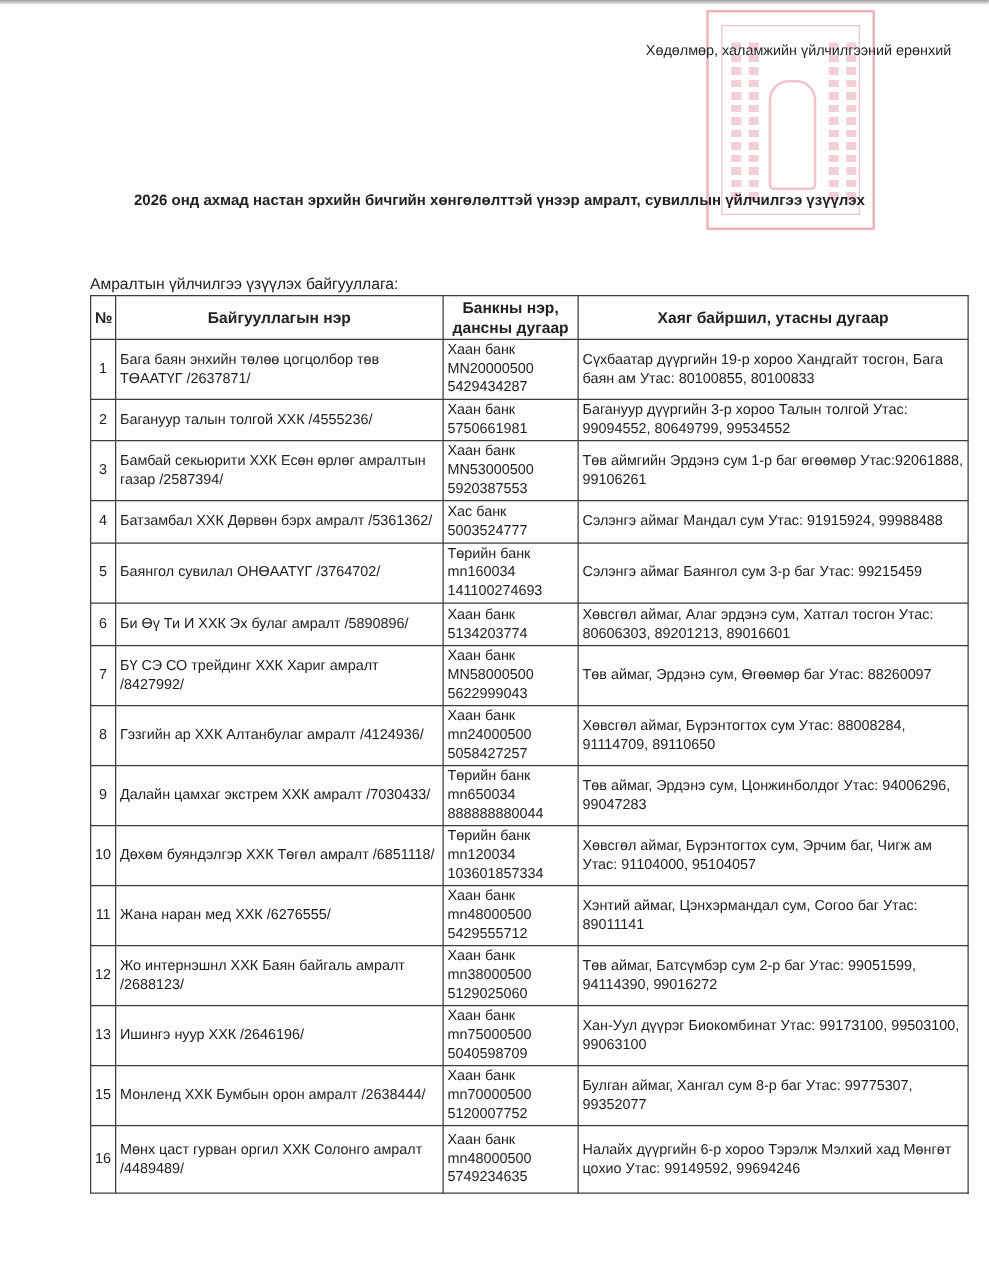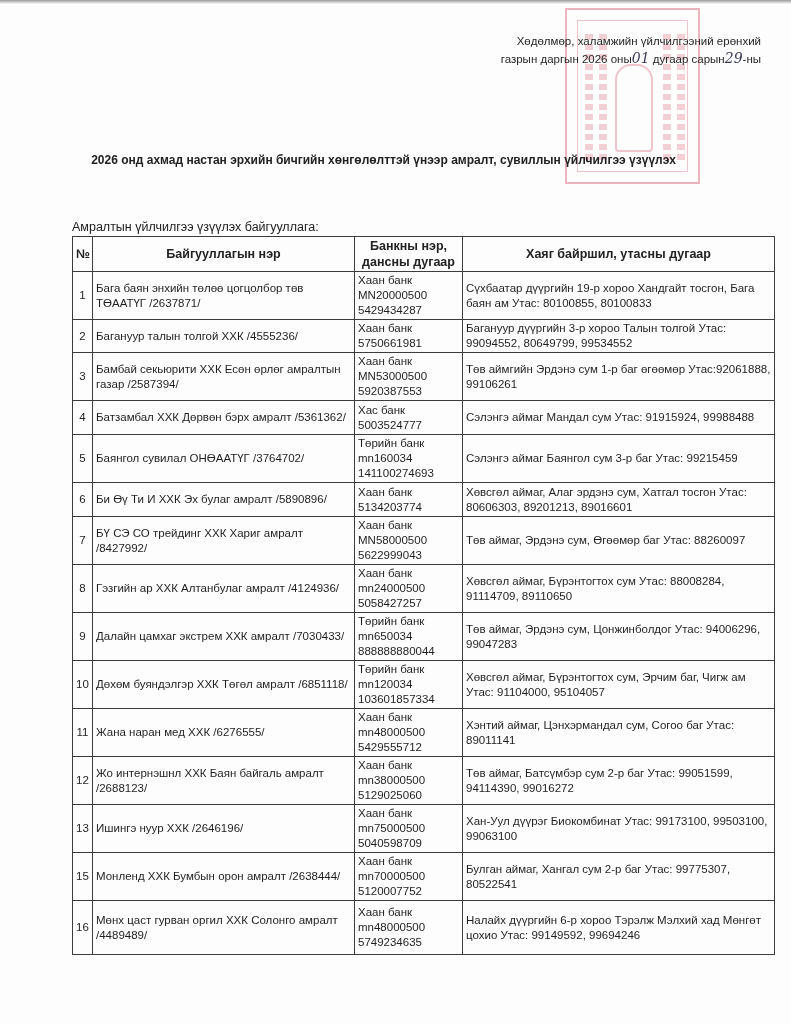--- a/index.html
+++ b/index.html
@@ -44,21 +44,21 @@
   }
   .annex .hand {
     font-family: "DejaVu Serif", serif; font-style: italic;
     font-size: 14px; color: #3a3a5a;
   }
   .annex .hand-sep {
     display: inline-block; width: 1px; height: 18px; background: #333;
     vertical-align: -4px; margin: 0 1px;
   }
   .title {
-    position: absolute; left: 28px; width: 711px; top: 150px;
+    position: absolute; left: 44px; width: 711px; top: 150px;
     text-align: center; font-weight: bold; font-size: 12px; line-height: 20px;
     color: #222;
   }
   .section-label {
     position: absolute; left: 72px; top: 220px;
     font-weight: normal; font-size: 12.5px; color: #222;
   }
   table.orgs {
     position: absolute; left: 72px; top: 236px; width: 702px;
     border-collapse: collapse; table-layout: fixed;
@@ -88,24 +88,20 @@
   <div class="stamp-inner"></div>
   <div class="stamp-col" style="left:18px"></div>
   <div class="stamp-col" style="left:32px"></div>
   <div class="stamp-emblem"></div>
   <div class="stamp-col" style="left:96px"></div>
   <div class="stamp-col" style="left:110px"></div>
 </div>
 
 <div class="annex">
   <div>Хөдөлмөр, халамжийн үйлчилгээний ерөнхий</div>
-  <div>
-    <span>газрын даргын 2026 оны</span><span class="hand">01</span>
-    <span>дугаар сарын</span><span class="hand">29</span><span>-ны</span>
-  </div>
 </div>
 
 <div class="title">
   <div>2026 онд ахмад настан эрхийн бичгийн хөнгөлөлттэй үнээр амралт, сувиллын үйлчилгээ үзүүлэх</div>
 </div>
 
 <div class="section-label">Амралтын үйлчилгээ үзүүлэх байгууллага:</div>
 
 <table class="orgs">
   <colgroup>
@@ -251,21 +247,21 @@
         <td class="addr">Хан-Уул дүүрэг Биокомбинат Утас: 99173100, 99503100, 99063100</td>
       </tr>
       <tr style="height: 48px;">
         <td class="num">15</td>
         <td class="name">Монленд ХХК Бумбын орон амралт /2638444/</td>
         <td class="bank">
           <span class="bank-line">Хаан банк</span>
           <span class="bank-line">mn70000500</span>
           <span class="bank-line">5120007752</span>
         </td>
-        <td class="addr">Булган аймаг, Хангал сум 2-р баг Утас: 99775307, 80522541</td>
+        <td class="addr">Булган аймаг, Хангал сум 8-р баг Утас: 99775307, 99352077</td>
       </tr>
       <tr style="height: 54px;">
         <td class="num">16</td>
         <td class="name">Мөнх цаст гурван оргил ХХК Солонго амралт /4489489/</td>
         <td class="bank">
           <span class="bank-line">Хаан банк</span>
           <span class="bank-line">mn48000500</span>
           <span class="bank-line">5749234635</span>
         </td>
         <td class="addr">Налайх дүүргийн 6-р хороо Тэрэлж Мэлхий хад Мөнгөт цохио Утас: 99149592, 99694246</td>

